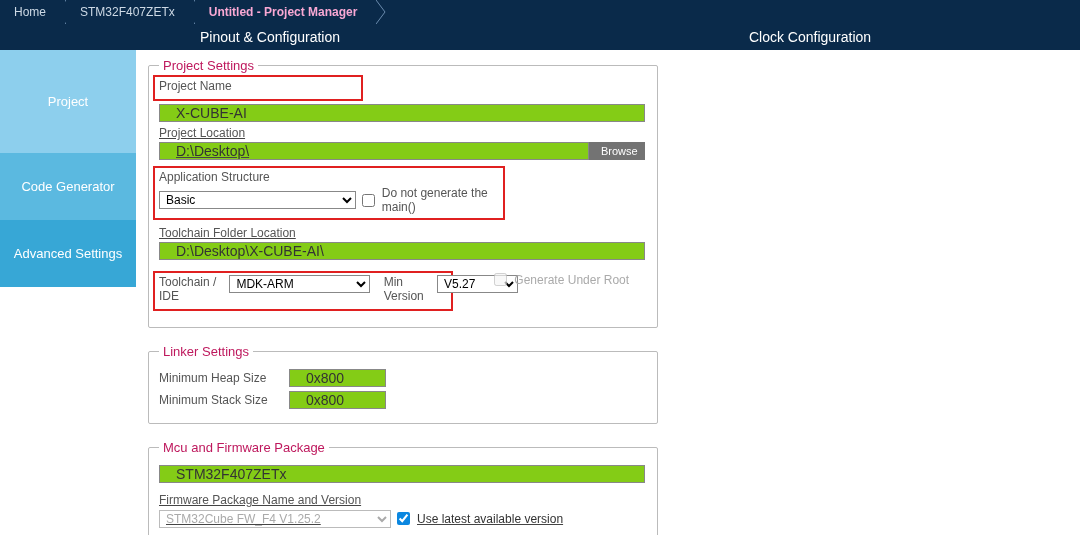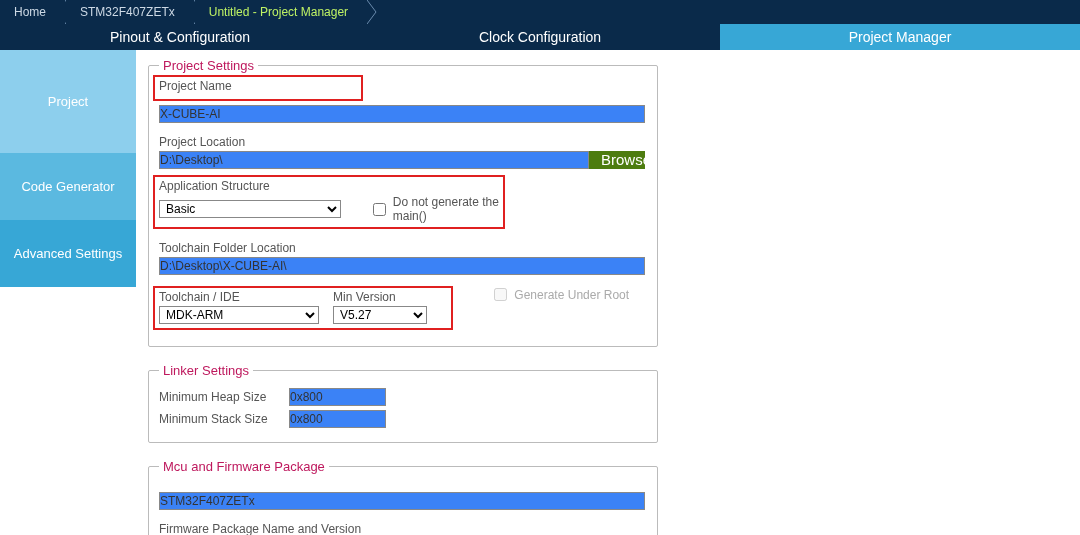--- a/index.html
+++ b/index.html
@@ -20,21 +20,21 @@
     font-size: 12px;
   }
   .crumb {
     position: relative;
     display: flex;
     align-items: center;
     padding: 0 20px 0 14px;
     background: #0a2a4a;
     color: #cdd9e5;
   }
-  .crumb.active { font-weight: normal; color:#bef264; }
+  .crumb.active { font-weight: bold; color:#f9a8d4; }
   .crumb svg { position:absolute; right:-9px; top:0; height:24px; width:10px; }
   .tabs {
     display: flex;
     background: #ec4899;
     height: 26px;
     color:#fff;
   }
   .tab {
     flex: 1;
     text-align: center;
@@ -74,59 +74,59 @@
     border-radius: 2px;
     margin: 0 0 16px 0;
     padding: 6px 10px 10px 10px;
     width: 510px;
   }
   legend {
     font-size: 13px;
     color: #be185d;
     padding: 0 4px;
   }
-  .row { margin: 12px 0 10px 0; }
+  .row { margin: 4px 0 10px 0; text-decoration: underline; }
   .lbl { display:block; font-size:12px; color:#555; margin-bottom:2px; }
   .input {
     border: 1px solid #888;
     height: 18px;
-    padding: 0 0;
-    font-size: 12px;
-    background:#3b82f6;
+    padding: 0 16px;
+    font-size: 14px;
+    background:#84cc16;
     color:#333;
   }
   .input.full { width: 486px; }
   .input.short { width: 97px; }
   .select {
     border: 1px solid #888;
     height: 18px;
     font-size: 12px;
     padding: 0 2px;
     background:#fff;
   }
   .btn {
-    background: #4d7c0f;
+    background: #737373;
     color: #fff;
     height: 18px;
     line-height:18px;
     border: none;
-    font-size: 15px;
+    font-size: 11px;
     padding: 0 12px;
     float:right;
   }
-  .inline { display:flex; align-items:center; gap:28px; }
+  .inline { display:flex; align-items:center; gap:2px; }
   .checkbox { display:inline-flex; align-items:center; gap:4px; font-size:12px; color:#555; }
   .checkbox input { accent-color:#0b87e0; width:13px; height:13px;}
   .highlight { border:2px solid #e02020; padding:2px 4px 4px 4px; margin:-4px -6px 6px -6px; }
   .muted input, .muted .select { color:#aaa; border-color:#bbb; }
   .disabled-text { color:#aaa; }
   .kv { display:flex; align-items:center; gap:10px; margin:4px 0; }
   .kv .lbl { min-width:120px; margin:0; }
   .two-col { display:flex; gap:14px; align-items:flex-end;}
-  .col { display:flex; flex-direction:column; }
+  .col { display:flex; flex-direction:row; }
   .browse-row { display:flex; }
   .browse-row .input { flex:0 0 430px; }
 </style>
 </head>
 <body>
 
 <div class="breadcrumb">
   <div class="crumb">
     <span>Home</span>
     <svg viewBox="0 0 10 24">
@@ -143,21 +143,20 @@
     <span>Untitled - Project Manager</span>
     <svg viewBox="0 0 10 24">
         <polyline points="0,0 9,12 0,24" fill="none" stroke="#6a8bad" stroke-width="1"></polyline>
       </svg>
   </div>
 </div>
 
 <div class="tabs">
   <div class="tab"><span>Pinout &amp; Configuration</span></div>
   <div class="tab"><span>Clock Configuration</span></div>
-  <div class="tab active"><span>Project Manager</span></div>
 </div>
 
 <div class="body">
   <div class="sidebar">
     <div class="side-item project"><span>Project</span></div>
     <div class="side-item codegen"><span>Code Generator</span></div>
     <div class="side-item advanced"><span>Advanced Settings</span></div>
   </div>
 
   <div class="content">

